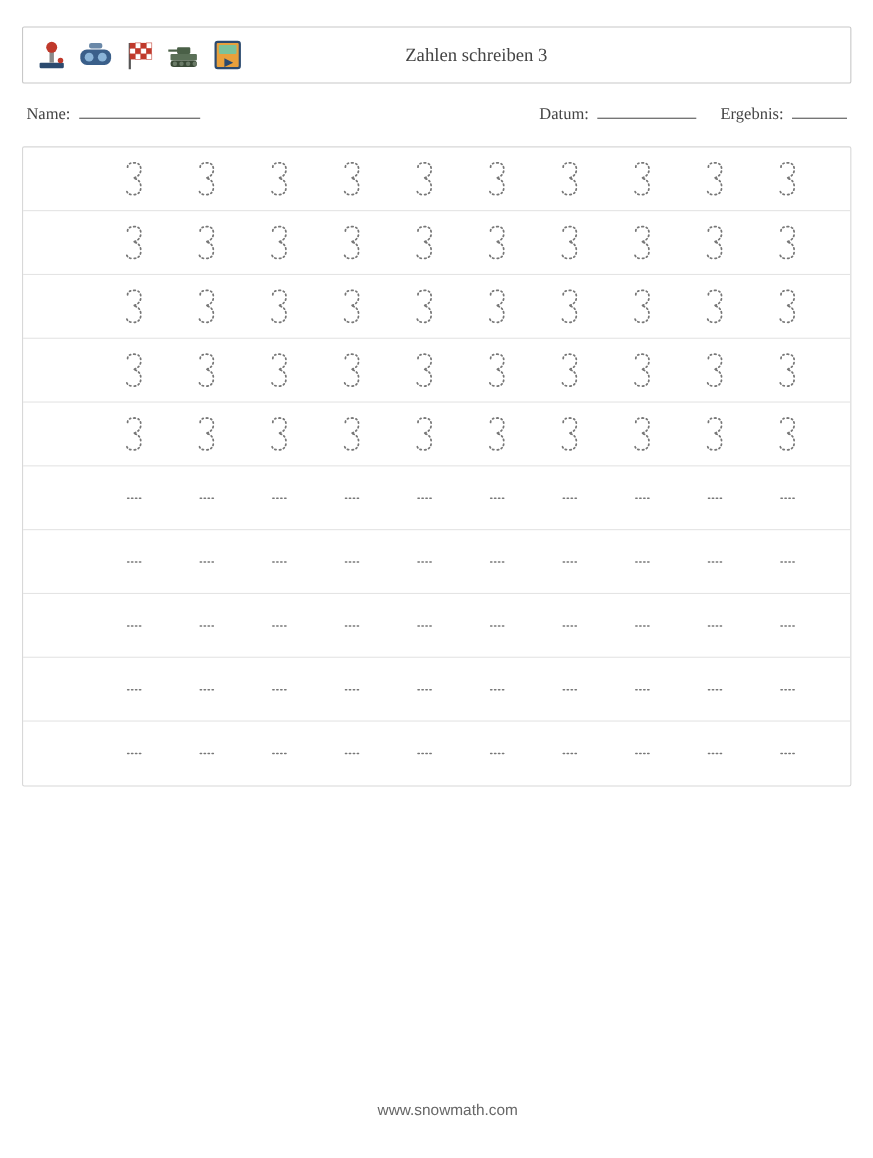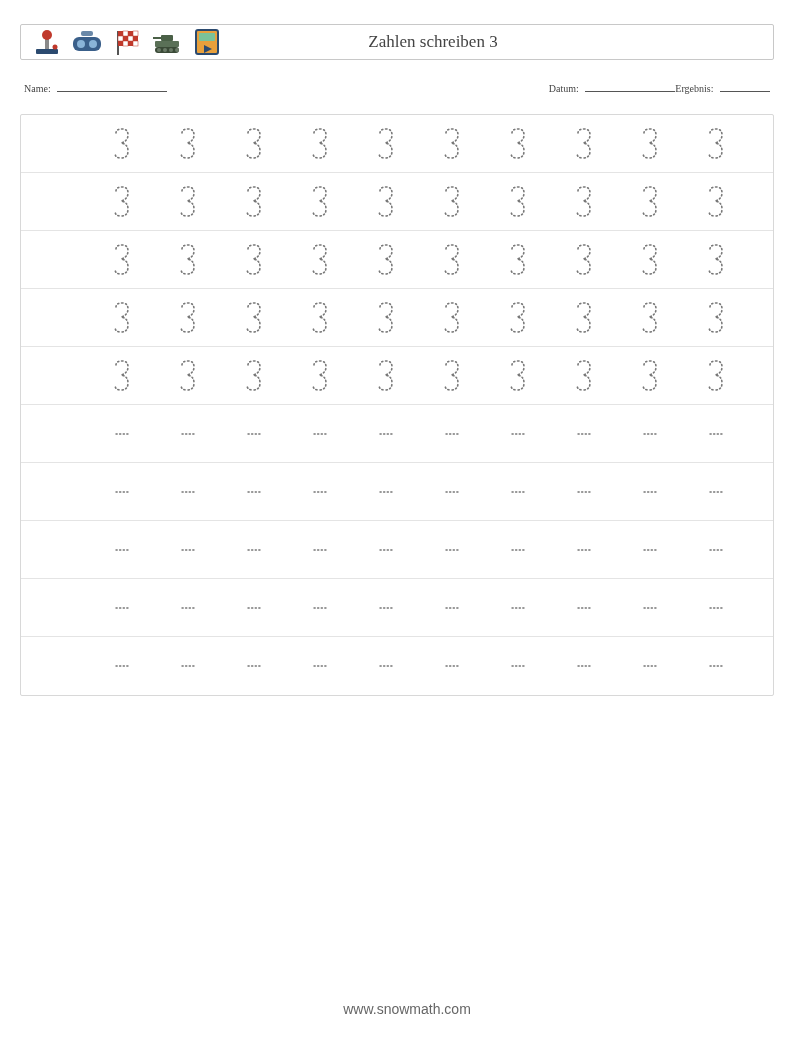--- a/index.html
+++ b/index.html
@@ -12,21 +12,21 @@
     font-family: Georgia, 'Times New Roman', serif;
     color: #333;
     position: relative;
   }
   .page {
     padding: 24px 20px 0 20px;
   }
   .header-box {
     border: 1px solid #c8c8c8;
     border-radius: 2px;
-    height: 36px;
+    height: 52px;
     display: flex;
     align-items: center;
     padding: 0 10px;
     margin-bottom: 18px;
   }
   .icons {
     display: flex;
     gap: 8px;
     align-items: center;
   }
@@ -39,28 +39,28 @@
   }
   .header-title {
     flex: 1;
     text-align: center;
     font-size: 17px;
     color: #444;
     padding-right: 120px;
   }
   .meta-row {
     display: flex;
-    font-size: 10px;
+    font-size: 15px;
     color: #444;
     margin-bottom: 20px;
     padding: 0 4px;
   }
   .meta-left { flex: 0 0 auto; }
   .meta-spacer { flex: 1; }
-  .meta-right { flex: 0 0 auto; display: flex; }
+  .meta-right { flex: 0 0 auto; display: flex; gap: 22px; }
   .blank-line {
     display: inline-block;
     border-bottom: 1px solid #555;
     height: 14px;
     vertical-align: baseline;
     margin-left: 4px;
   }
   .blank-name { width: 110px; }
   .blank-date { width: 90px; }
   .blank-result { width: 50px; }

